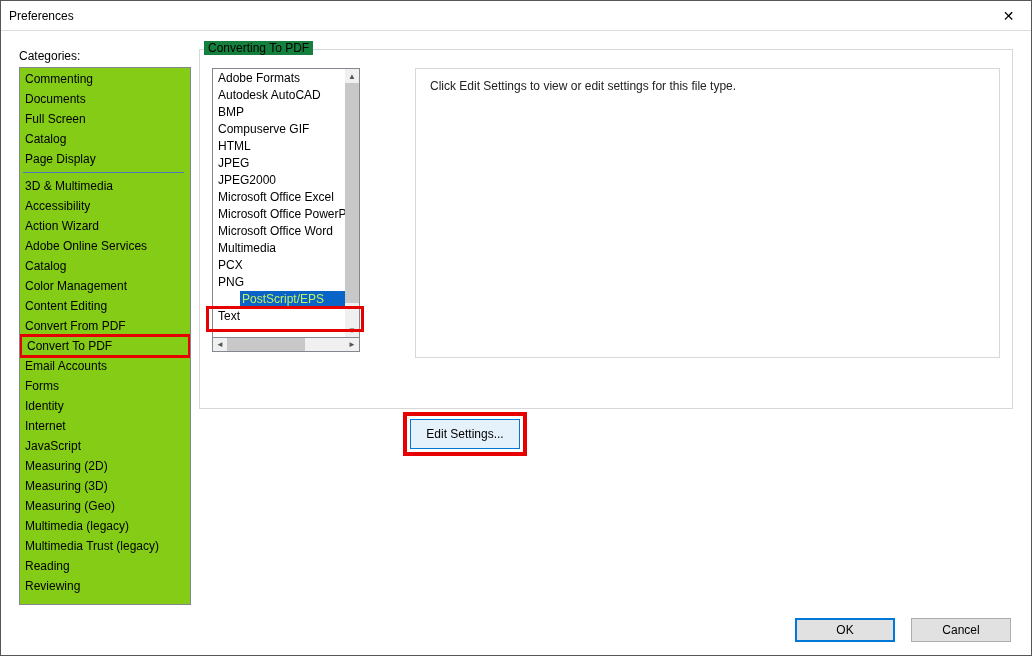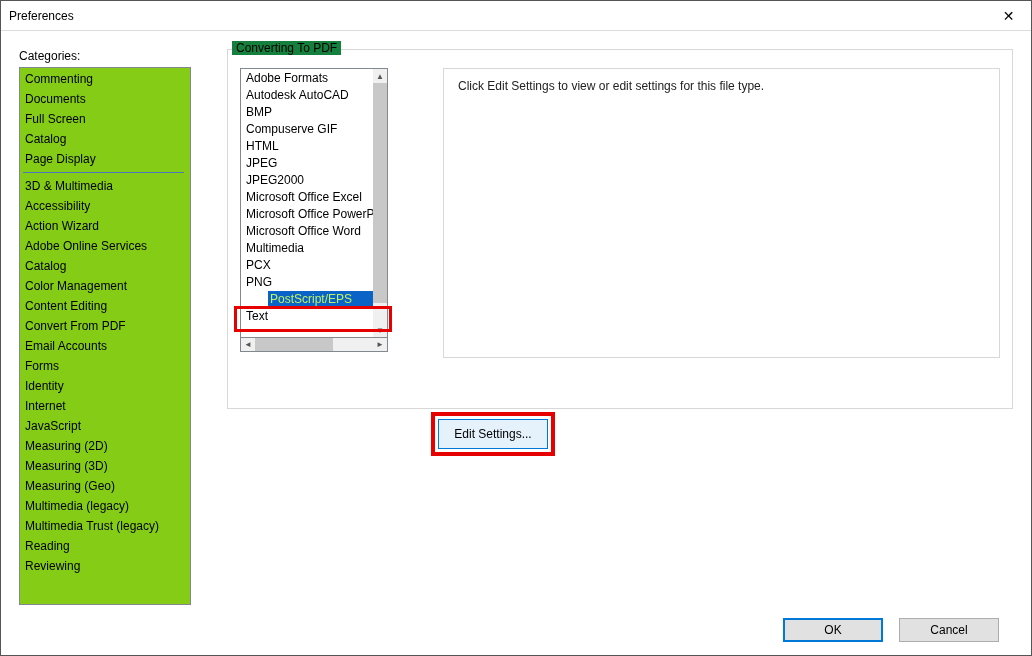--- a/index.html
+++ b/index.html
@@ -36,21 +36,21 @@
   color: #000;
 }
 .content-area {
   position: absolute;
   top: 30px;
   left: 0;
   right: 0;
   bottom: 50px;
   padding: 18px 18px 0 18px;
   display: flex;
-  gap: 36px;
+  gap: 8px;
 }
 .cat-panel {
   width: 172px;
   display: flex;
   flex-direction: column;
 }
 .cat-label { margin-bottom: 4px; }
 .cat-list {
   border: 1px solid #828790;
   flex: 1;
@@ -205,21 +205,21 @@
   background: #e5f1fb;
   display: flex;
   align-items: center;
   justify-content: center;
   font-family: inherit;
   font-size: 12px;
 }
 .footer {
   position: absolute;
   bottom: 0;
-  right: 12px;
+  right: 0;
   height: 50px;
   display: flex;
   align-items: center;
   gap: 16px;
   padding-right: 20px;
 }
 .btn {
   width: 100px;
   height: 24px;
   display: flex;
@@ -260,20 +260,21 @@
           <div class="cat-item">Page Display</div>
           <div class="cat-divider"></div>
           <div class="cat-item">3D &amp; Multimedia</div>
           <div class="cat-item">Accessibility</div>
           <div class="cat-item">Action Wizard</div>
           <div class="cat-item">Adobe Online Services</div>
           <div class="cat-item">Catalog</div>
           <div class="cat-item">Color Management</div>
           <div class="cat-item">Content Editing</div>
           <div class="cat-item">Convert From PDF</div>
+          <div class="cat-item highlighted">Convert To PDF</div>
           <div class="cat-item">Email Accounts</div>
           <div class="cat-item">Forms</div>
           <div class="cat-item">Identity</div>
           <div class="cat-item">Internet</div>
           <div class="cat-item">JavaScript</div>
           <div class="cat-item">Measuring (2D)</div>
           <div class="cat-item">Measuring (3D)</div>
           <div class="cat-item">Measuring (Geo)</div>
           <div class="cat-item">Multimedia (legacy)</div>
           <div class="cat-item">Multimedia Trust (legacy)</div>

